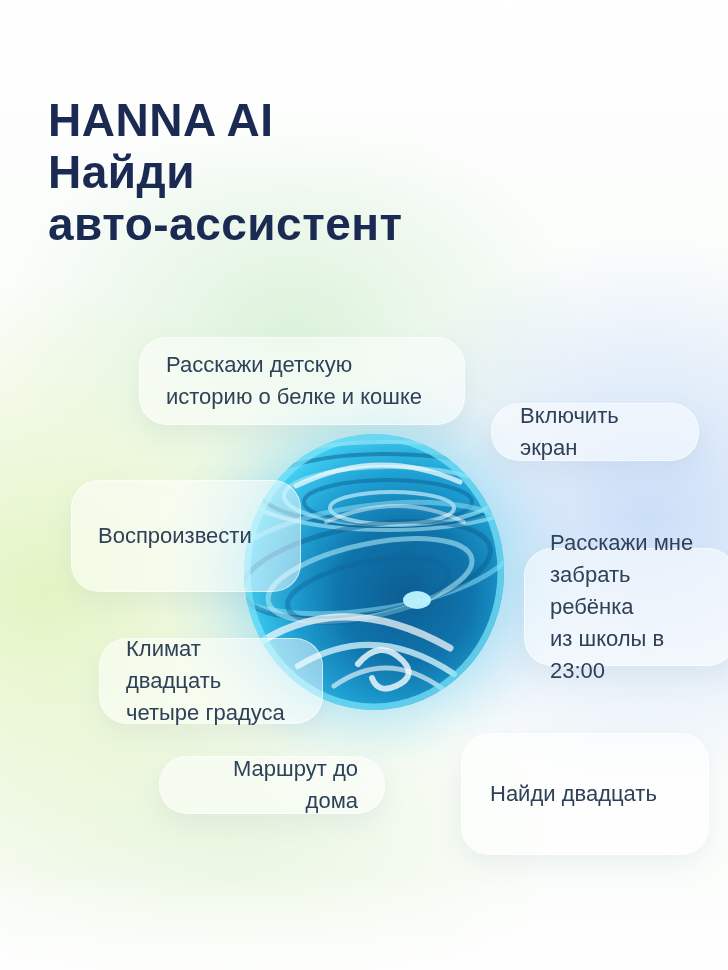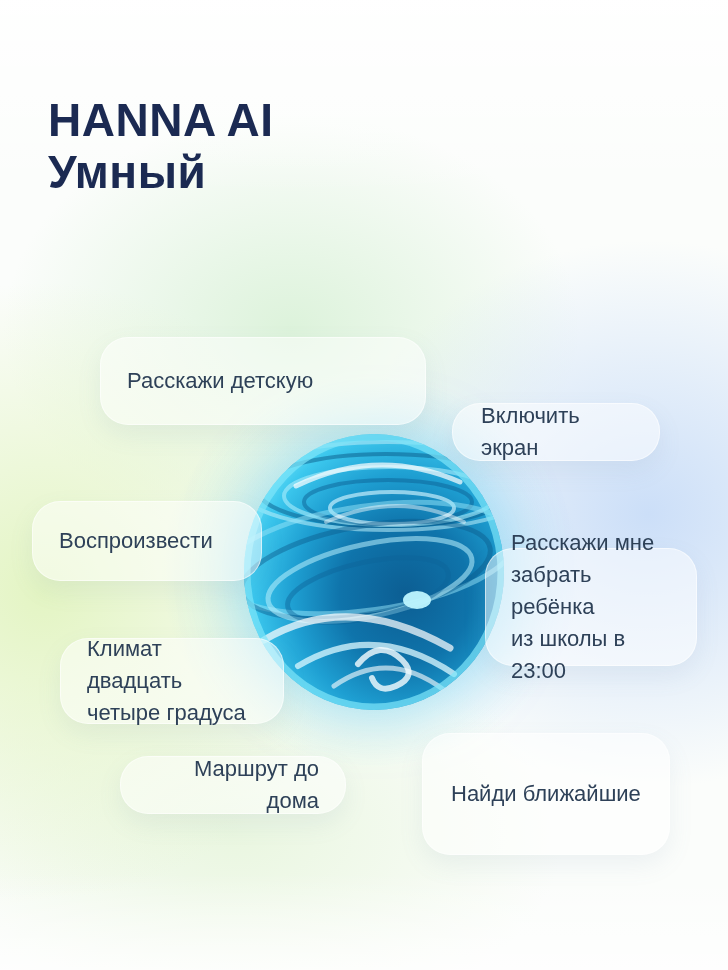--- a/index.html
+++ b/index.html
@@ -27,38 +27,39 @@
   }
   .bubble{
     position:absolute;
     background:var(--bubble_bg,rgba(255,255,255,.5));
     border:1px solid rgba(255,255,255,.55);
     border-radius:28px;
     box-shadow:0 10px 24px rgba(105,135,170,.10);
     color:var(--bubble_text,#2e4158);
     font-size:22px;line-height:32px;
     display:flex;flex-direction:column;justify-content:center;
-    padding:28px 26px;box-sizing:border-box;
+    padding:28px 26px;box-sizing:border-box;margin-left:39px;
   }
   .b1{left:100px;top:337px;width:326px;height:88px;}
   .b2{left:452px;top:403px;width:208px;height:56px;padding-left:28px;}
-  .b3{left:32px; top:501px;width:230px;height:80px;gap:16px;}
+  .b3{left:32px; top:480px;width:230px;height:112px;gap:16px;}
   .b4{left:485px;top:548px;width:212px;height:118px;padding-left:25px;}
   .b5{left:60px; top:638px;width:224px;height:86px;}
   .b6{left:120px;top:756px;width:226px;height:58px;padding-left:28px;text-align:right;}
   .b7{left:422px;top:733px;width:248px;height:122px;padding-left:28px;}
 </style>
 </head>
 <body>
 
 <div class="stage">
 
   <div class="title">
     <div>HANNA AI</div>
-    <div>Умный</div>
+    <div>Найди</div>
+    <div>авто-ассистент</div>
   </div>
 
   <div class="orb-wrap">
     <svg width="272" height="288" viewBox="0 0 272 288">
       <defs>
         <radialGradient id="orbBase" cx="62%" cy="58%" r="72%">
           <stop offset="0%" stop-color="#0c5e93"></stop>
           <stop offset="35%" stop-color="#0f74ab"></stop>
           <stop offset="60%" stop-color="#1e9fd2"></stop>
           <stop offset="82%" stop-color="#3cc8ee"></stop>
@@ -92,20 +93,21 @@
 
         <ellipse cx="179" cy="172" rx="14" ry="9" fill="rgba(190,245,255,.95)" stroke="none"></ellipse>
 
         <ellipse cx="136" cy="144" rx="127" ry="135" stroke="rgba(125,230,250,.7)" stroke-width="7"></ellipse>
       </g>
     </svg>
   </div>
 
   <div class="bubble b1">
     <span>Расскажи детскую</span>
+    <span>историю о белке и кошке</span>
   </div>
 
   <div class="bubble b2">
     <span>Включить экран</span>
   </div>
 
   <div class="bubble b3">
     <span>Воспроизвести</span>
   </div>
 
@@ -118,16 +120,16 @@
   <div class="bubble b5">
     <span>Климат двадцать</span>
     <span>четыре градуса</span>
   </div>
 
   <div class="bubble b6">
     <span>Маршрут до дома</span>
   </div>
 
   <div class="bubble b7">
-    <span>Найди ближайшие</span>
+    <span>Найди двадцать</span>
   </div>
 
 </div>
 
 </body></html>

